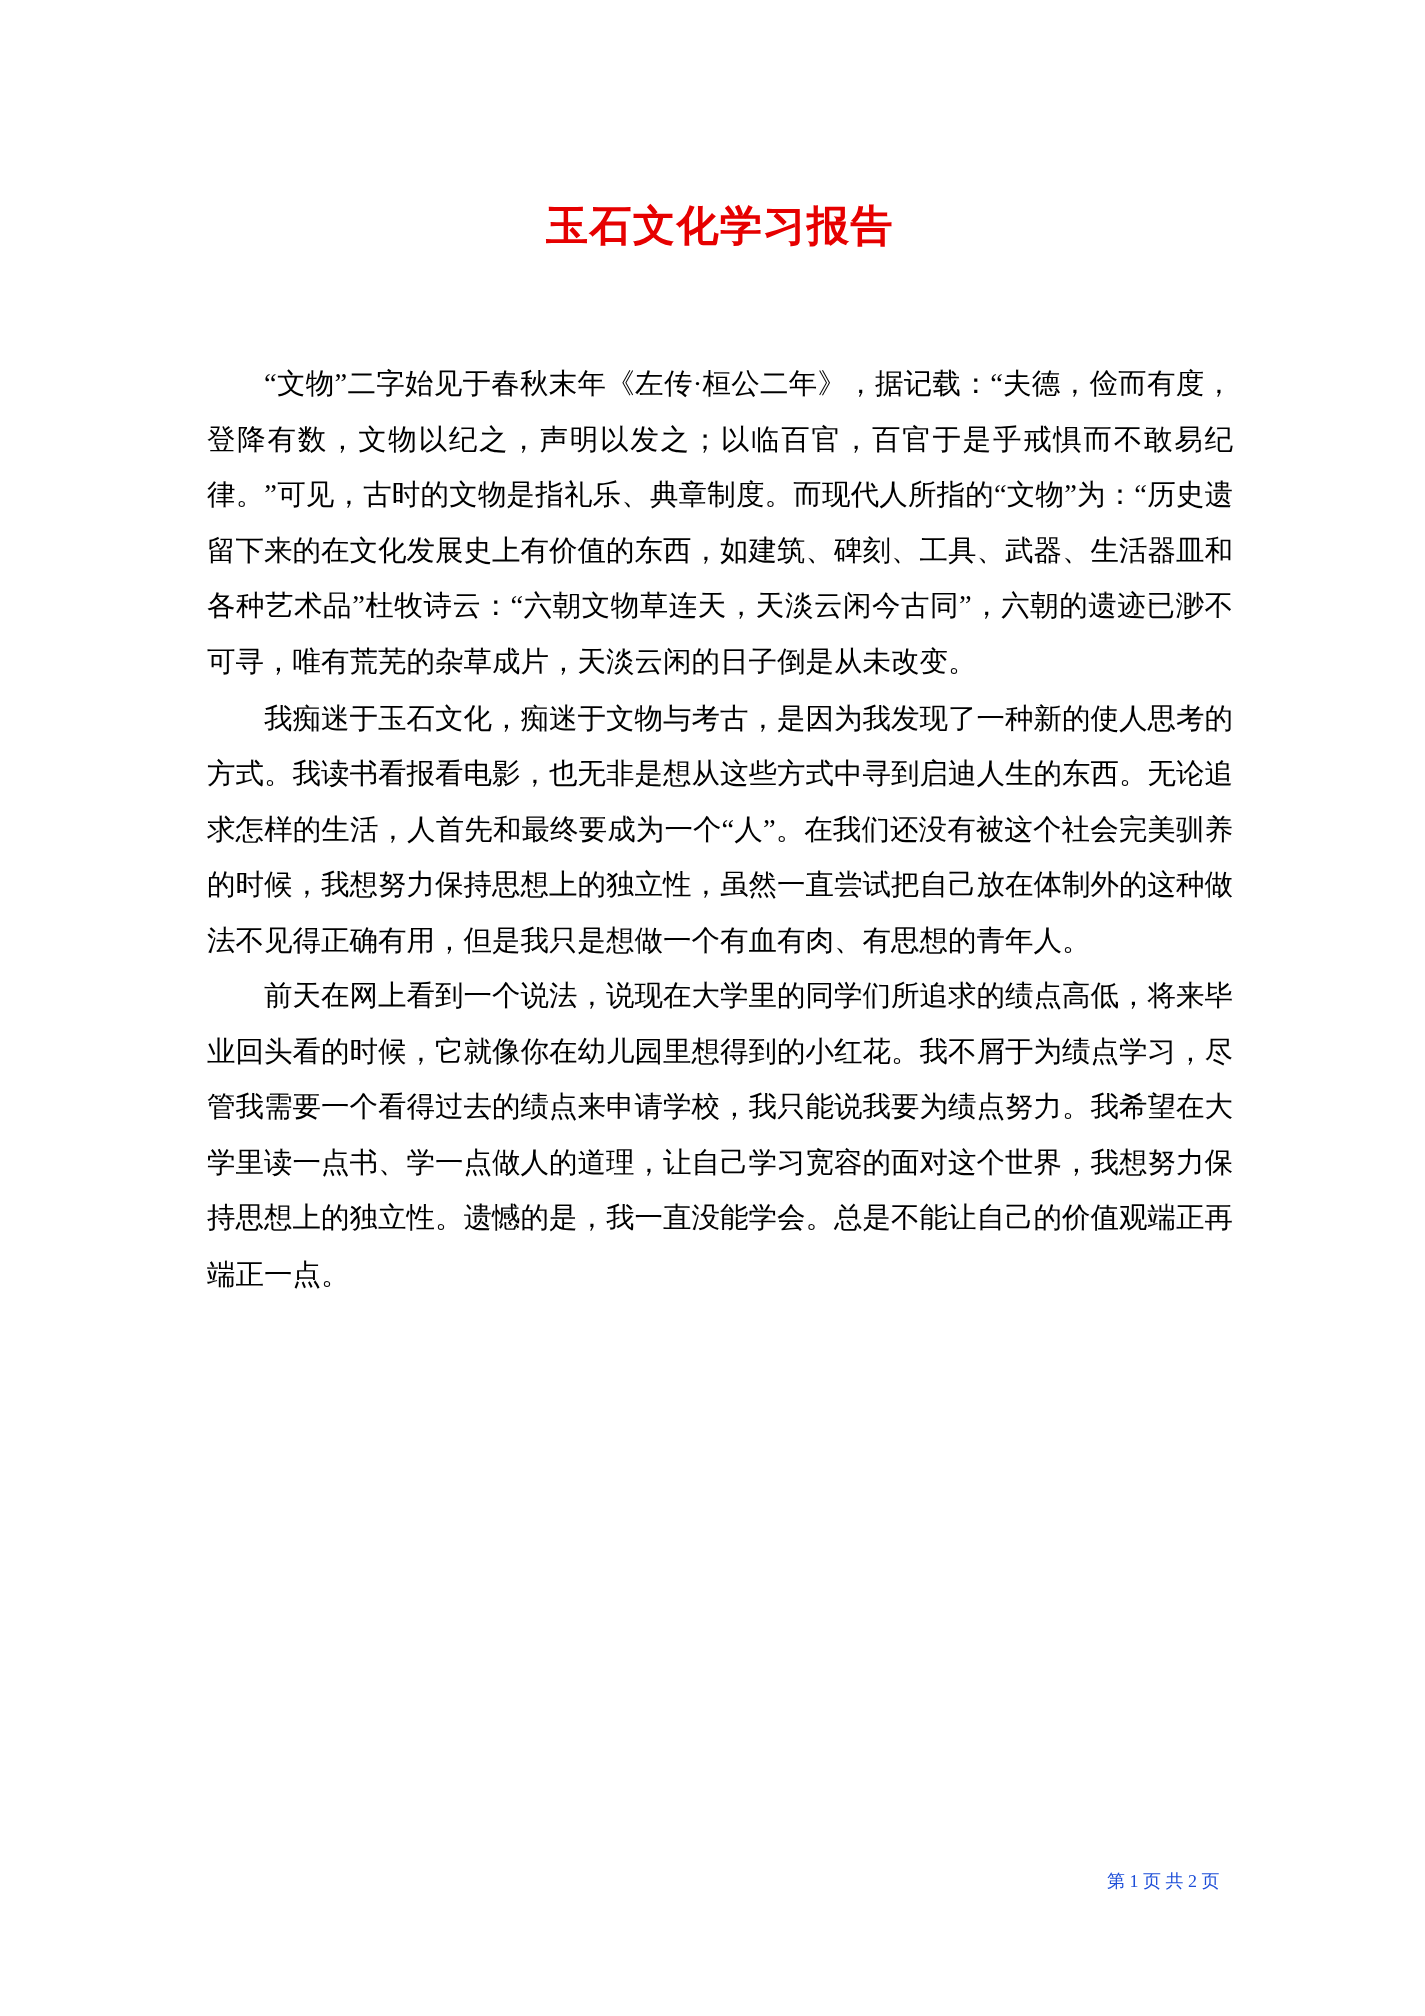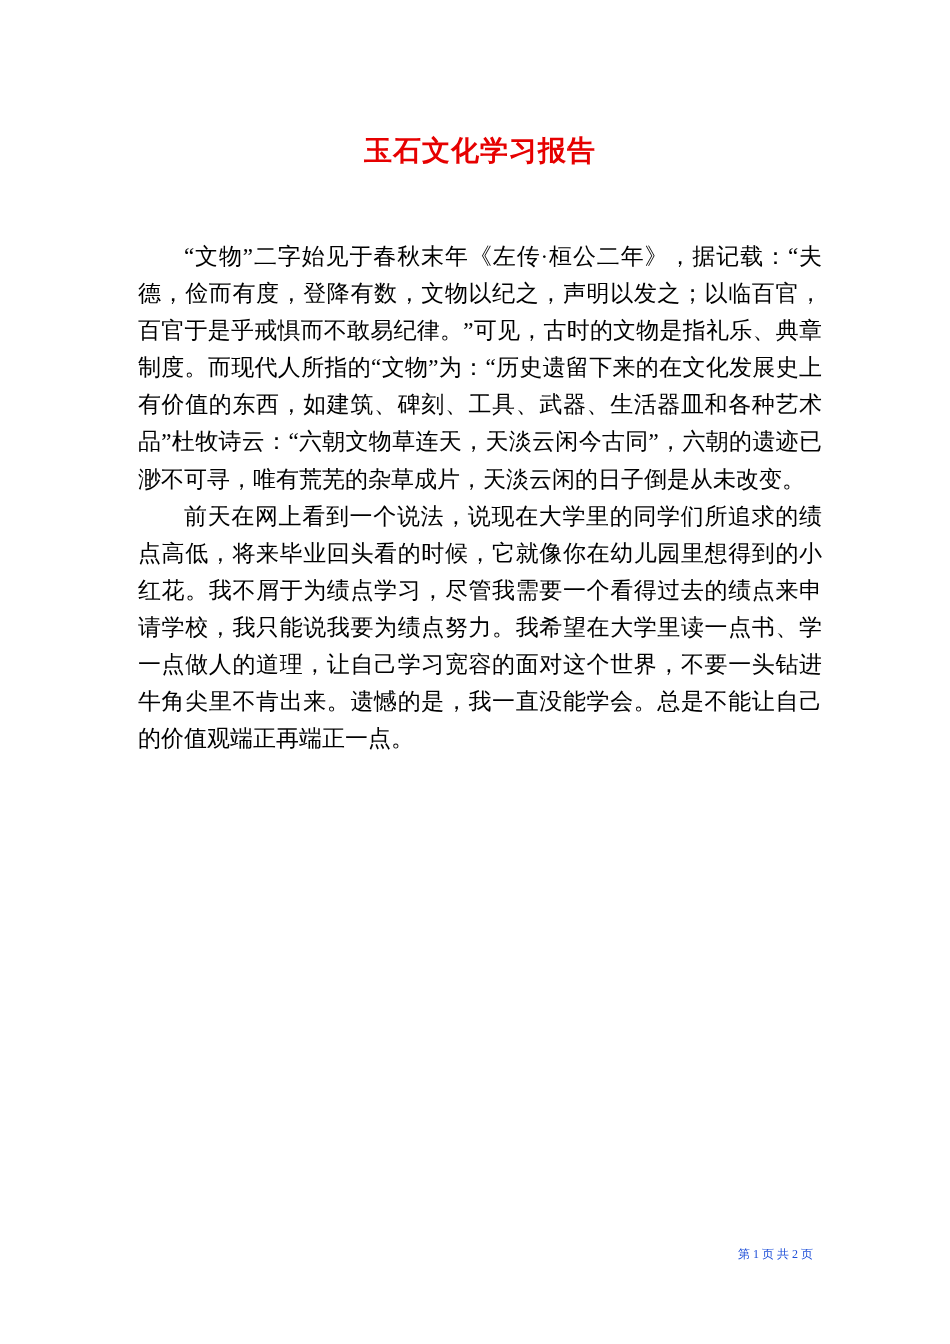--- a/index.html
+++ b/index.html
@@ -31,21 +31,21 @@
     font-weight: 700;
     color: #e60000;
     letter-spacing: 1px;
     white-space: nowrap;
   }
   .doc-body {
     position: absolute;
     top: 238px;
     left: 138px;
     width: 684px;
-    font-size: 23px;
+    font-size: 19px;
     line-height: 37.1px;
     text-align: justify;
     text-justify: inter-ideograph;
     color: #000000;
   }
   .doc-body p {
     margin: 0;
     padding: 0;
     text-indent: 2em;
   }
@@ -61,18 +61,19 @@
 </style>
 </head>
 <body>
 
 <div class="page">
 
   <div class="doc-title">玉石文化学习报告</div>
 
   <div class="doc-body">
     <p>“文物”二字始见于春秋末年《左传·桓公二年》，据记载：“夫德，俭而有度，登降有数，文物以纪之，声明以发之；以临百官，百官于是乎戒惧而不敢易纪律。”可见，古时的文物是指礼乐、典章制度。而现代人所指的“文物”为：“历史遗留下来的在文化发展史上有价值的东西，如建筑、碑刻、工具、武器、生活器皿和各种艺术品”杜牧诗云：“六朝文物草连天，天淡云闲今古同”，六朝的遗迹已渺不可寻，唯有荒芜的杂草成片，天淡云闲的日子倒是从未改变。</p>
-    <p>前天在网上看到一个说法，说现在大学里的同学们所追求的绩点高低，将来毕业回头看的时候，它就像你在幼儿园里想得到的小红花。我不屑于为绩点学习，尽管我需要一个看得过去的绩点来申请学校，我只能说我要为绩点努力。我希望在大学里读一点书、学一点做人的道理，让自己学习宽容的面对这个世界，不要一头钻进牛角尖里不肯出来。遗憾的是，我一直没能学会。总是不能让自己的价值观端正再端正一点。</p>
+    <p>我痴迷于玉石文化，痴迷于文物与考古，是因为我发现了一种新的使人思考的方式。我读书看报看电影，也无非是想从这些方式中寻到启迪人生的东西。无论追求怎样的生活，人首先和最终要成为一个“人”。在我们还没有被这个社会完美驯养的时候，我想努力保持思想上的独立性，虽然一直尝试把自己放在体制外的这种做法不见得正确有用，但是我只是想做一个有血有肉、有思想的青年人。</p>
+    <p>前天在网上看到一个说法，说现在大学里的同学们所追求的绩点高低，将来毕业回头看的时候，它就像你在幼儿园里想得到的小红花。我不屑于为绩点学习，尽管我需要一个看得过去的绩点来申请学校，我只能说我要为绩点努力。我希望在大学里读一点书、学一点做人的道理，让自己学习宽容的面对这个世界，我想努力保持思想上的独立性。遗憾的是，我一直没能学会。总是不能让自己的价值观端正再端正一点。</p>
   </div>
 
   <div class="page-footer">第 1 页 共 2 页</div>
 
 </div>
 
 </body></html>

